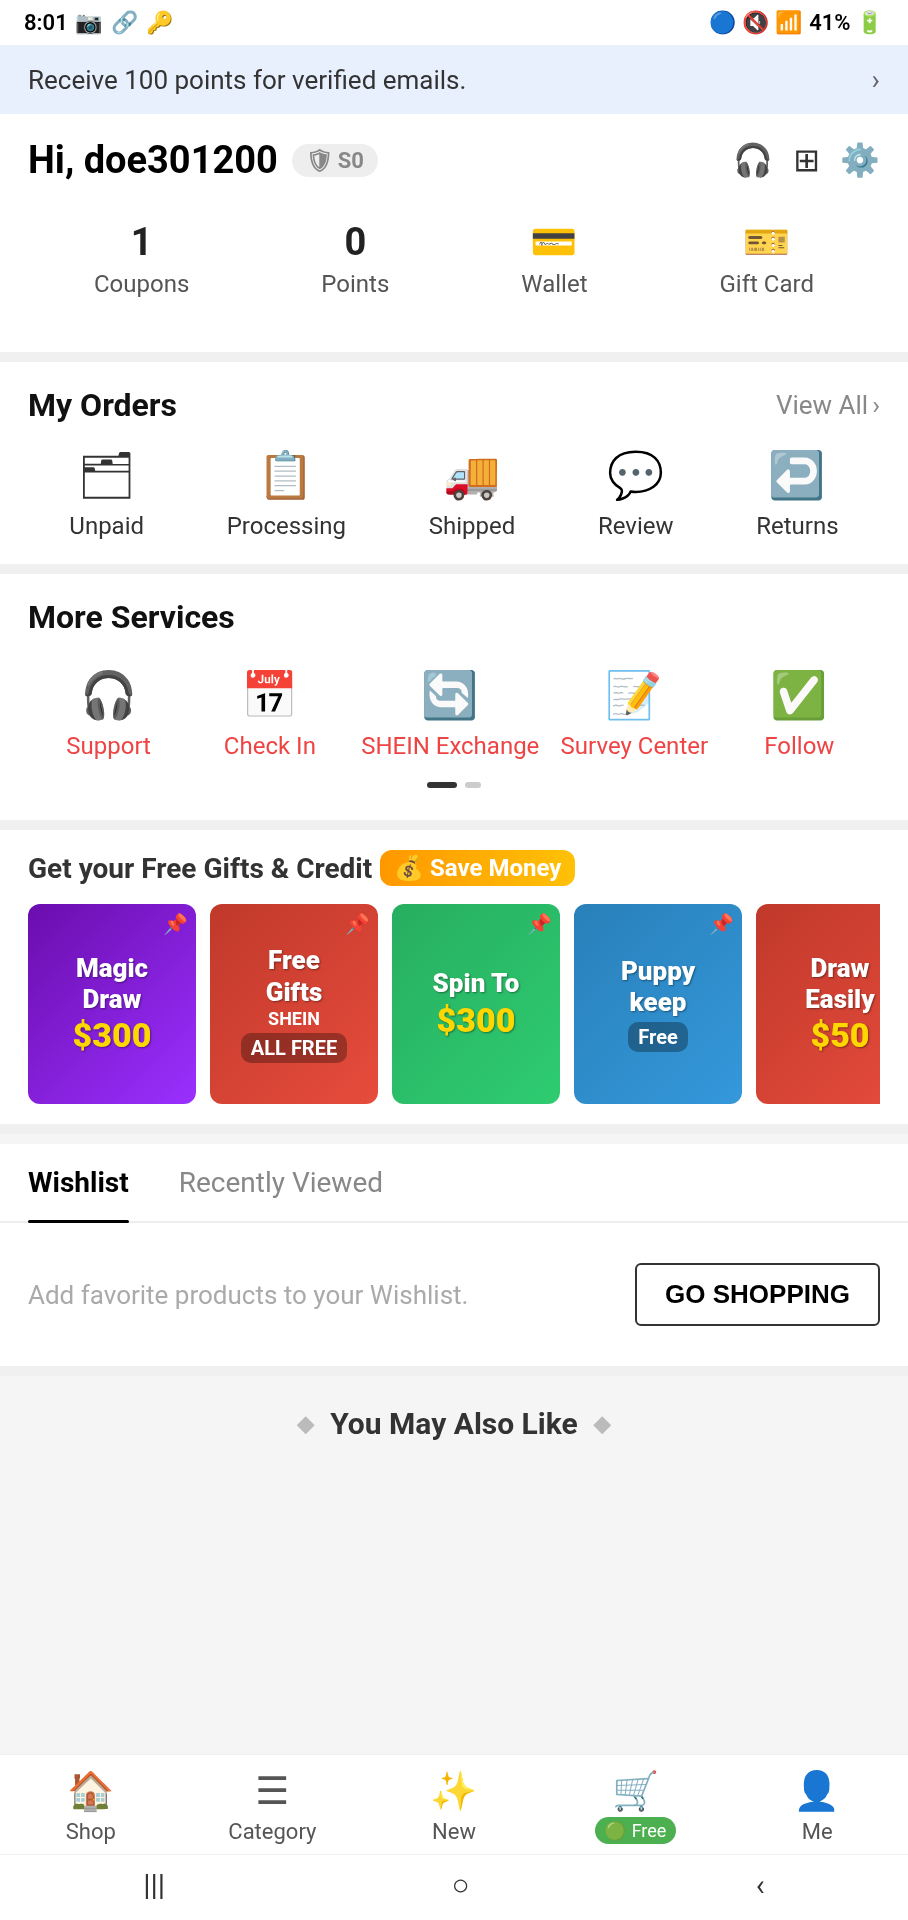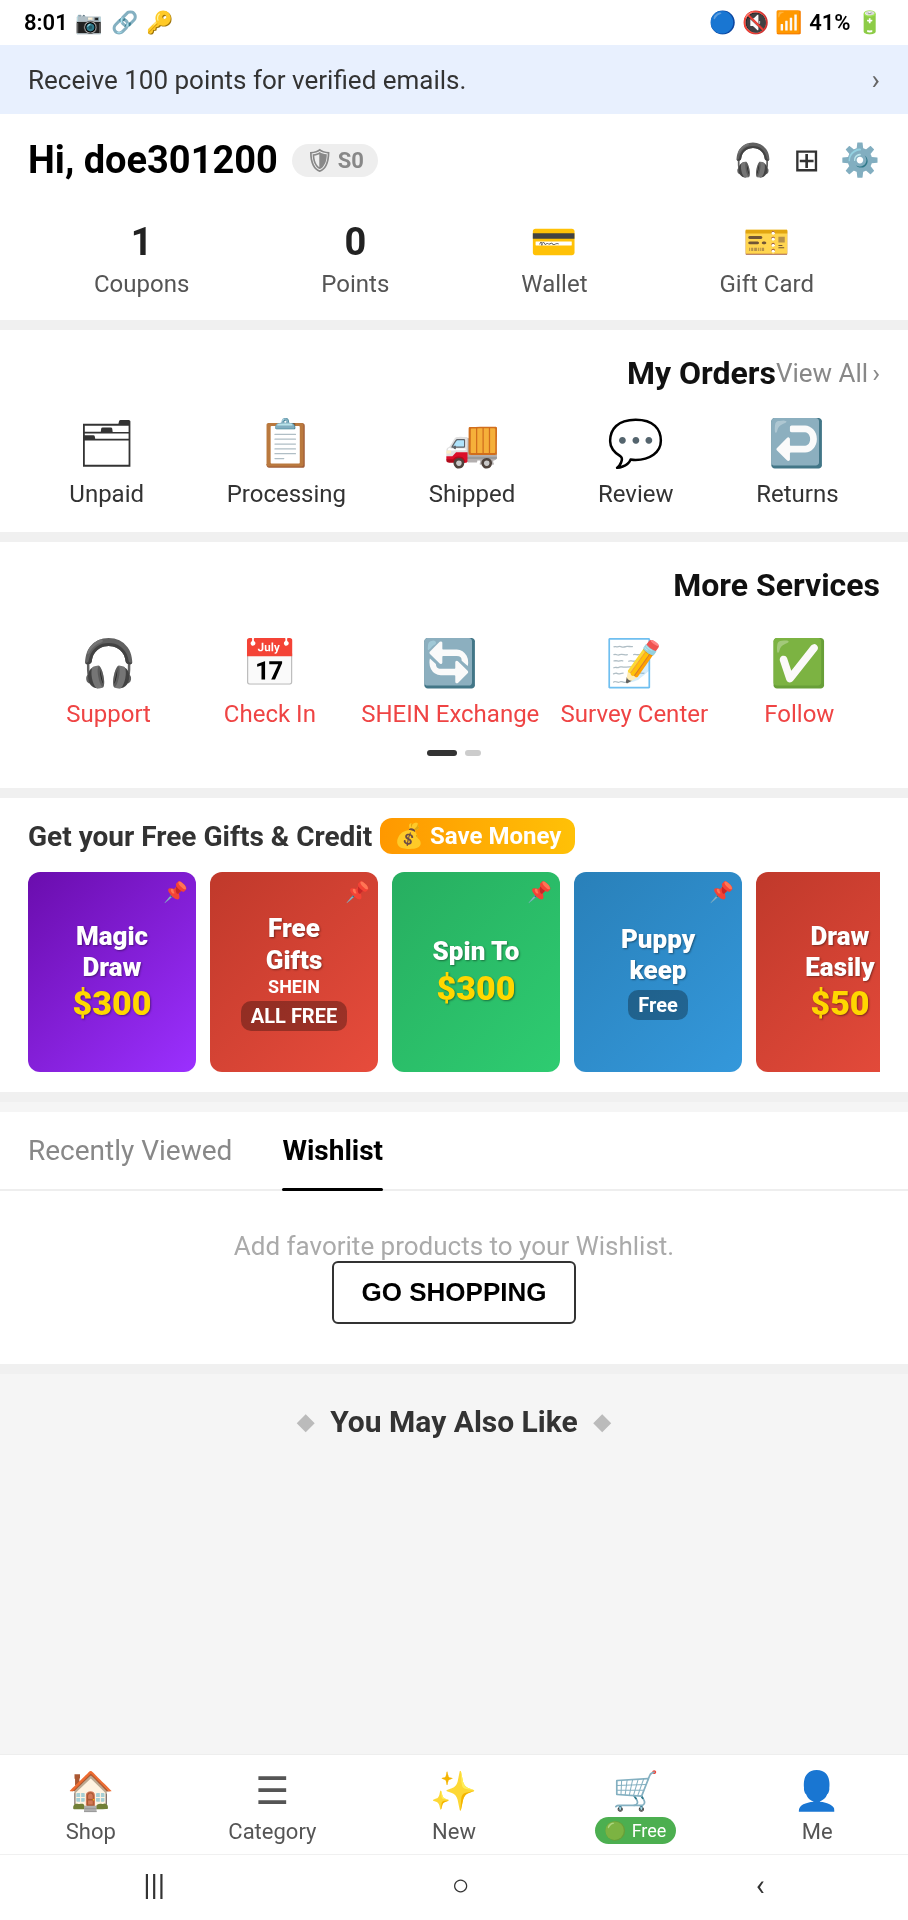--- a/index.html
+++ b/index.html
@@ -34,21 +34,21 @@
       align-items: center;
       padding: 18px 28px;
       font-size: 26px;
       color: #333;
     }
     .banner-arrow { font-size: 28px; color: #666; }
 
     
     .profile-section {
       background: #fff;
-      padding: 24px 28px 4px;
+      padding: 24px 28px 36px;
     }
     .profile-header {
       display: flex;
       justify-content: space-between;
       align-items: center;
       margin-bottom: 28px;
     }
     .profile-name {
       display: flex;
       align-items: center;
@@ -109,21 +109,21 @@
       background: #f0f0f0;
     }
 
     
     .section {
       background: #fff;
       padding: 24px 28px;
     }
     .section-header {
       display: flex;
-      justify-content: flex-end;
+      justify-content: space-between;
       align-items: center;
       margin-bottom: 24px;
     }
     .section-title {
       font-size: 32px;
       font-weight: 700;
       color: #111;
     }
     .view-all {
       font-size: 26px;
@@ -307,21 +307,20 @@
       height: 3px;
       background: #000;
       border-radius: 2px;
     }
 
     .wishlist-empty {
       padding: 40px 28px;
       display: flex;
       justify-content: space-between;
       align-items: center;
-      flex-direction: column;
     }
     .wishlist-text {
       font-size: 26px;
       color: #aaa;
     }
     .go-shopping-btn {
       border: 2px solid #333;
       padding: 14px 28px;
       font-size: 26px;
       font-weight: 600;
@@ -560,25 +559,25 @@
       <span class="promo-card-title">Draw<br>Easily</span>
       <span class="promo-card-amount">$50</span>
     </div>
   </div>
 </div>
 
 <div class="divider"></div>
 
 <div class="tabs-section">
   <div class="tabs-header">
+    <div class="tab-item active">
+      <span>Wishlist</span>
+    </div>
     <div class="tab-item">
       <span>Recently Viewed</span>
-    </div>
-    <div class="tab-item active">
-      <span>Wishlist</span>
     </div>
   </div>
   <div class="wishlist-empty">
     <span class="wishlist-text">Add favorite products to your Wishlist.</span>
     <button class="go-shopping-btn">GO SHOPPING</button>
   </div>
 </div>
 
 <div class="divider"></div>
 

